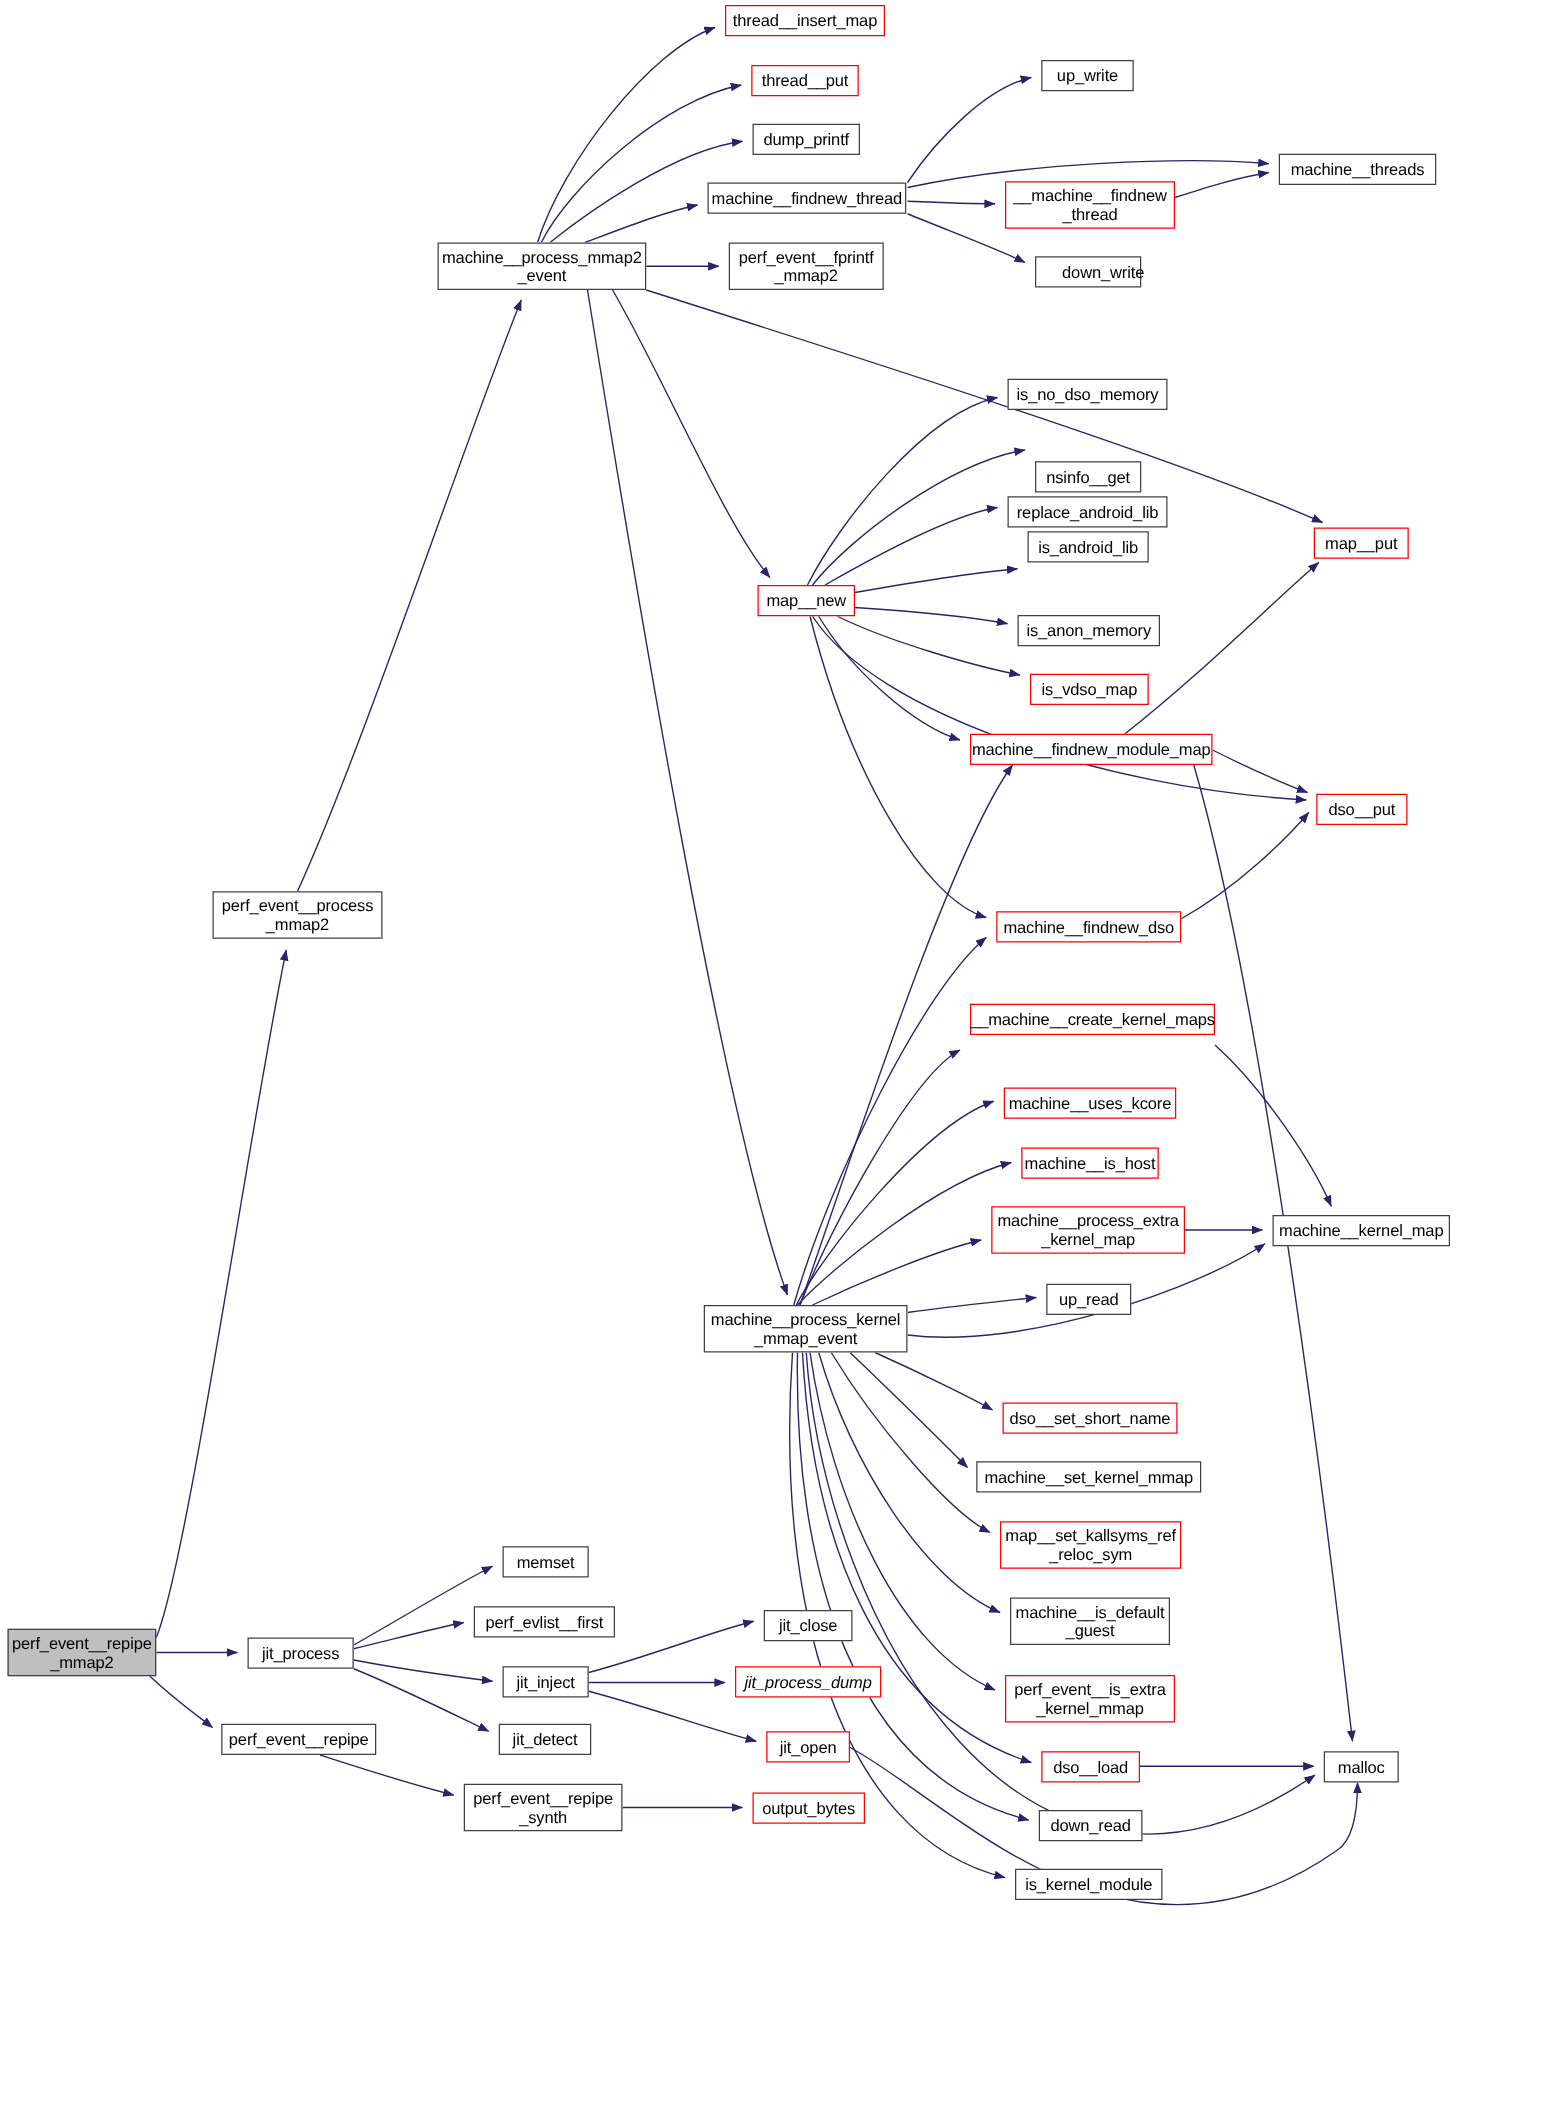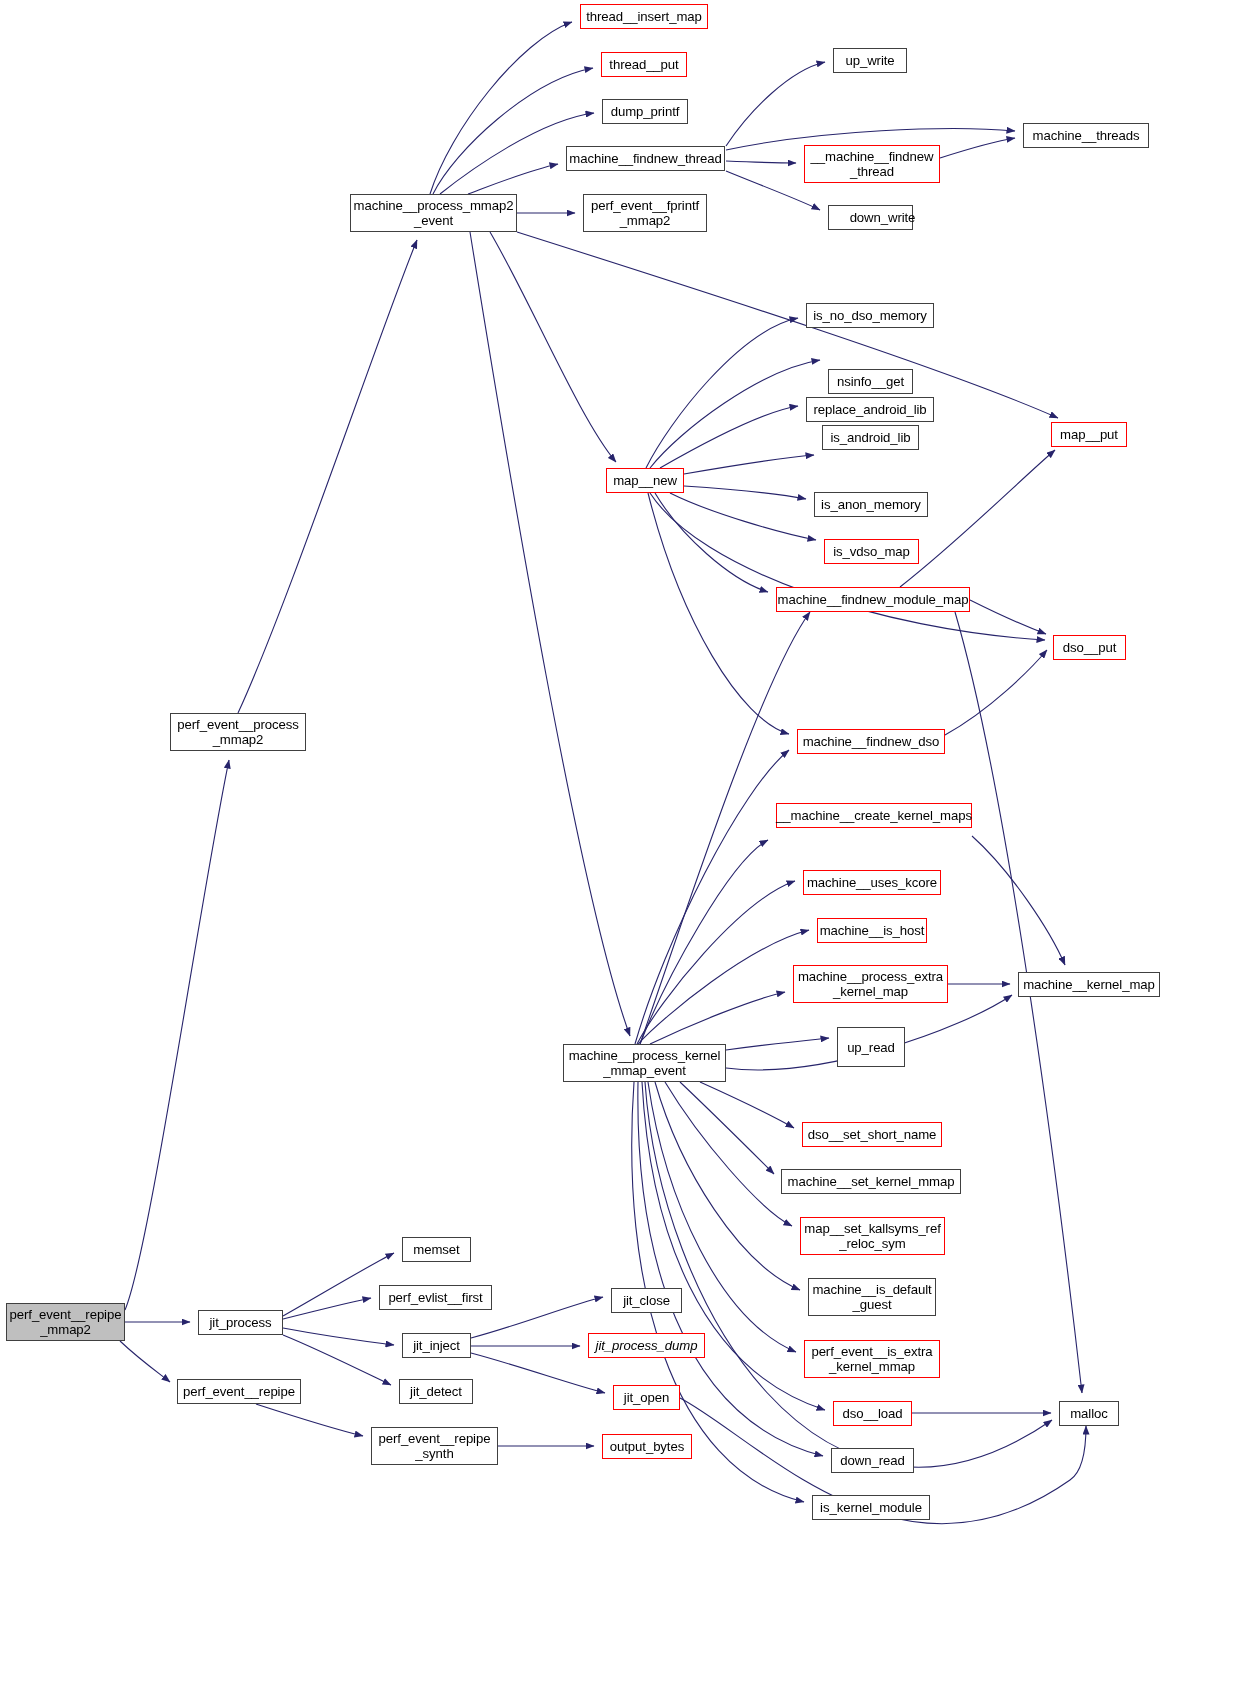--- a/index.html
+++ b/index.html
@@ -150,21 +150,21 @@
       <div class="node red" style="left: 1051px; top: 422px; width: 76px; height: 25px;">map__put</div>
       <div class="node red" style="left: 1053px; top: 635px; width: 73px; height: 25px;">dso__put</div>
       <div class="node red" style="left: 797px; top: 729px; width: 148px; height: 25px;">machine__findnew_dso</div>
       <div class="node" style="left: 563px; top: 1044px; width: 163px; height: 38px;">machine__process_kernel
 _mmap_event</div>
       <div class="node red" style="left: 776px; top: 775px; width: 196px; height: 25px; margin-top: 28px;">__machine__create_kernel_maps</div>
       <div class="node red" style="left: 803px; top: 870px; width: 138px; height: 25px;">machine__uses_kcore</div>
       <div class="node red" style="left: 817px; top: 918px; width: 110px; height: 25px;">machine__is_host</div>
       <div class="node red" style="left: 793px; top: 965px; width: 155px; height: 38px;">machine__process_extra
 _kernel_map</div>
-      <div class="node" style="left: 837px; top: 1027px; width: 68px; height: 40px;">up_read</div>
+      <div class="node" style="left: 837px; top: 1027px; width: 68px; height: 25px;">up_read</div>
       <div class="node" style="left: 1018px; top: 972px; width: 142px; height: 25px; text-align: right;">machine__kernel_map</div>
       <div class="node red" style="left: 802px; top: 1122px; width: 140px; height: 25px;">dso__set_short_name</div>
       <div class="node" style="left: 781px; top: 1169px; width: 180px; height: 25px;">machine__set_kernel_mmap</div>
       <div class="node red" style="left: 800px; top: 1217px; width: 145px; height: 38px;">map__set_kallsyms_ref
 _reloc_sym</div>
       <div class="node" style="left: 808px; top: 1278px; width: 128px; height: 38px;">machine__is_default
 _guest</div>
       <div class="node red" style="left: 804px; top: 1340px; width: 136px; height: 38px;">perf_event__is_extra
 _kernel_mmap</div>
       <div class="node red" style="left: 833px; top: 1401px; width: 79px; height: 25px;">dso__load</div>

